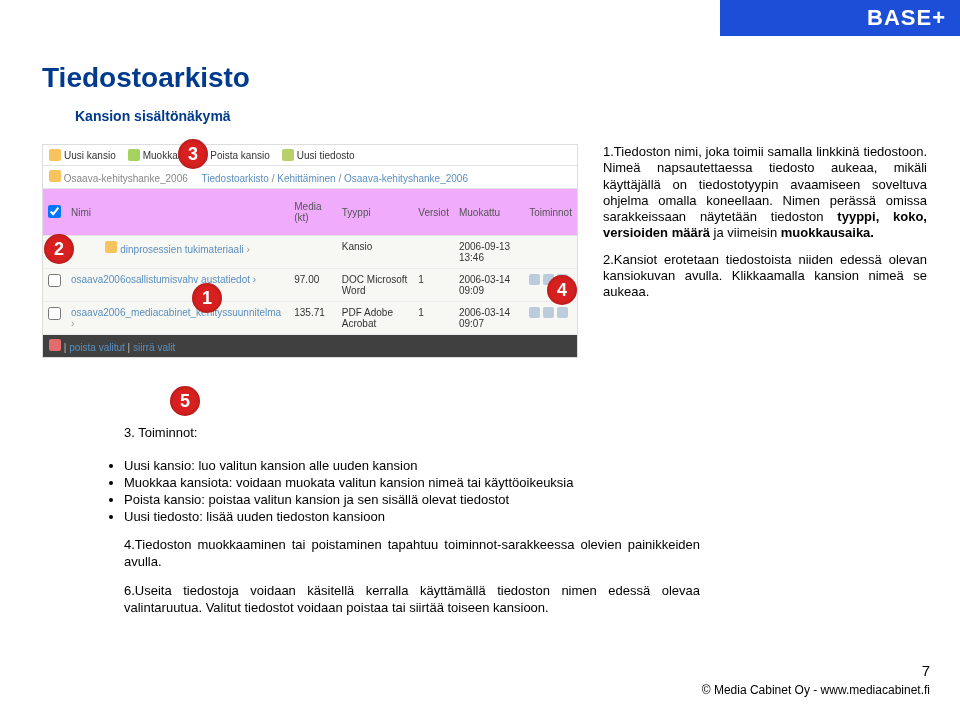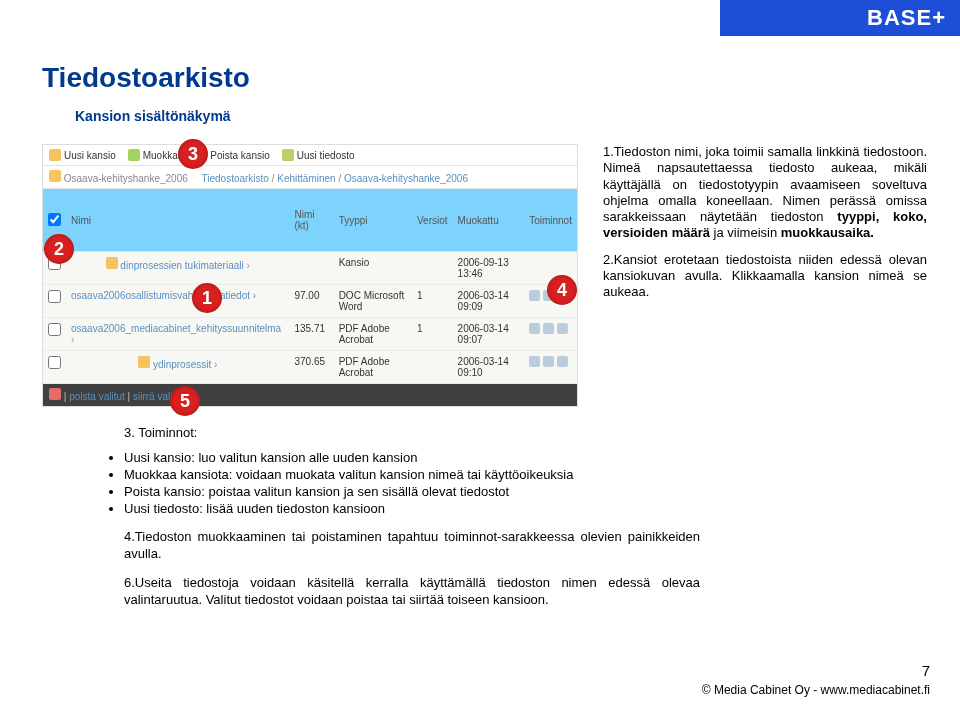--- a/index.html
+++ b/index.html
@@ -15,21 +15,21 @@
   .shot .toolbar { background: #fff; border-bottom: 1px solid #e3e3e3; padding: 4px 6px; display: flex; gap: 12px; }
   .shot .toolbar span { display: inline-flex; align-items: center; gap: 3px; }
   .icn { width: 12px; height: 12px; display: inline-block; border-radius: 2px; }
   .icn-folder { background: #f7c35f; }
   .icn-edit { background: #a6d25f; }
   .icn-del { background: #e36b6b; }
   .icn-new { background: #b7d06a; }
   .shot .breadcrumb { background: #fff; border-bottom: 1px solid #e3e3e3; padding: 4px 6px; color: #888; }
   .shot .breadcrumb .bc-link { color: #5a8fbf; }
   .shot table { width: 100%; border-collapse: collapse; }
-  .shot th { background: #7dd3fc; text-align: left; padding: 20px 5px; font-weight: normal; color: #555; border-bottom: 1px solid #e3e3e3; }
+  .shot th { background: #f0abfc; text-align: left; padding: 12px 5px; font-weight: normal; color: #555; border-bottom: 1px solid #e3e3e3; }
   .shot td { padding: 5px 5px; border-bottom: 1px solid #ececec; vertical-align: top; }
   .shot td.chk { width: 16px; }
   .shot td.chk input { margin: 0; }
   .shot td.name { color: #5a8fbf; }
   .shot .row-folder td.name { font-weight: normal; text-align: center; }
   .shot .footer { background: #404040; padding: 4px 6px; color: #5a8fbf; }
   .shot .footer span + span::before { content: " | "; color: #bbb; }
   .actions { display: flex; gap: 3px; }
   .actions .ai { width: 11px; height: 11px; border-radius: 2px; background: #bcd; }
   
@@ -37,21 +37,21 @@
   .m3 { top: 139px; left: 178px; }
   .m2 { top: 234px; left: 44px; }
   .m1 { top: 283px; left: 192px; }
   .m4 { top: 275px; left: 547px; }
   .m5 { top: 386px; left: 170px; }
   
   .side { position: absolute; top: 144px; left: 603px; width: 324px; font-size: 13px; color: #000; text-align: justify; line-height: 1.25; }
   .side p { margin-bottom: 10px; }
   
   .below { position: absolute; top: 425px; left: 124px; width: 576px; font-size: 13px; color: #000; line-height: 1.3; }
-  .below .item3-head { margin-bottom: 8px; }
+  .below .item3-head { margin-bottom: 16px; }
   .below ul { list-style: disc; margin-bottom: 12px; }
   .below p { margin-bottom: 12px; text-align: justify; }
   
   .pagenum { position: absolute; bottom: 28px; right: 30px; font-size: 15px; color: #000; }
   .footerline { position: absolute; bottom: 10px; right: 30px; font-size: 12px; color: #000; }
 </style>
 </head>
 <body>
 
 <div class="header-bar">
@@ -86,21 +86,21 @@
     &nbsp;&nbsp;&nbsp;
     <span class="bc-link">Tiedostoarkisto</span> /
     <span class="bc-link">Kehittäminen</span> /
     <span class="bc-link">Osaava-kehityshanke_2006</span>
   </div>
   <table>
     <tbody>
         <tr>
       <th style="width:16px"><input type="checkbox" checked="" style=""></th>
       <th>Nimi</th>
-      <th>Nimi (kt)</th>
+      <th>Media (kt)</th>
       <th>Tyyppi</th>
       <th>Versiot</th>
       <th>Muokattu</th>
       <th>Toiminnot</th>
     </tr>
     </tbody>
       <tbody id="rows">
         <tr class="row-folder">
           <td class="chk"><input type="checkbox" style=""></td>
           <td class="name"><span class="icn icn-folder"></span> <span>dinprosessien tukimateriaali</span> <span style="color:#999">›</span></td>
@@ -133,35 +133,20 @@
           <td>1</td>
           <td>2006-03-14 09:07</td>
           <td>
             <div class="actions">
               <span class="ai"></span>
               <span class="ai"></span>
               <span class="ai"></span>
             </div>
           </td>
         </tr>
-        <tr class="row-folder">
-          <td class="chk"><input type="checkbox" style=""></td>
-          <td class="name"><span class="icn icn-folder"></span> <span>ydinprosessit</span> <span style="color:#999">›</span></td>
-          <td>370.65</td>
-          <td>PDF Adobe Acrobat</td>
-          <td></td>
-          <td>2006-03-14 09:10</td>
-          <td>
-            <div class="actions">
-              <span class="ai"></span>
-              <span class="ai"></span>
-              <span class="ai"></span>
-            </div>
-          </td>
-        </tr>
       </tbody>
   </table>
   <div class="footer">
     <span class="icn icn-del"></span>
     <span>poista valitut</span>
     <span>siirrä valit</span>
   </div>
 </div>
 
 <div class="marker m3">3</div>

